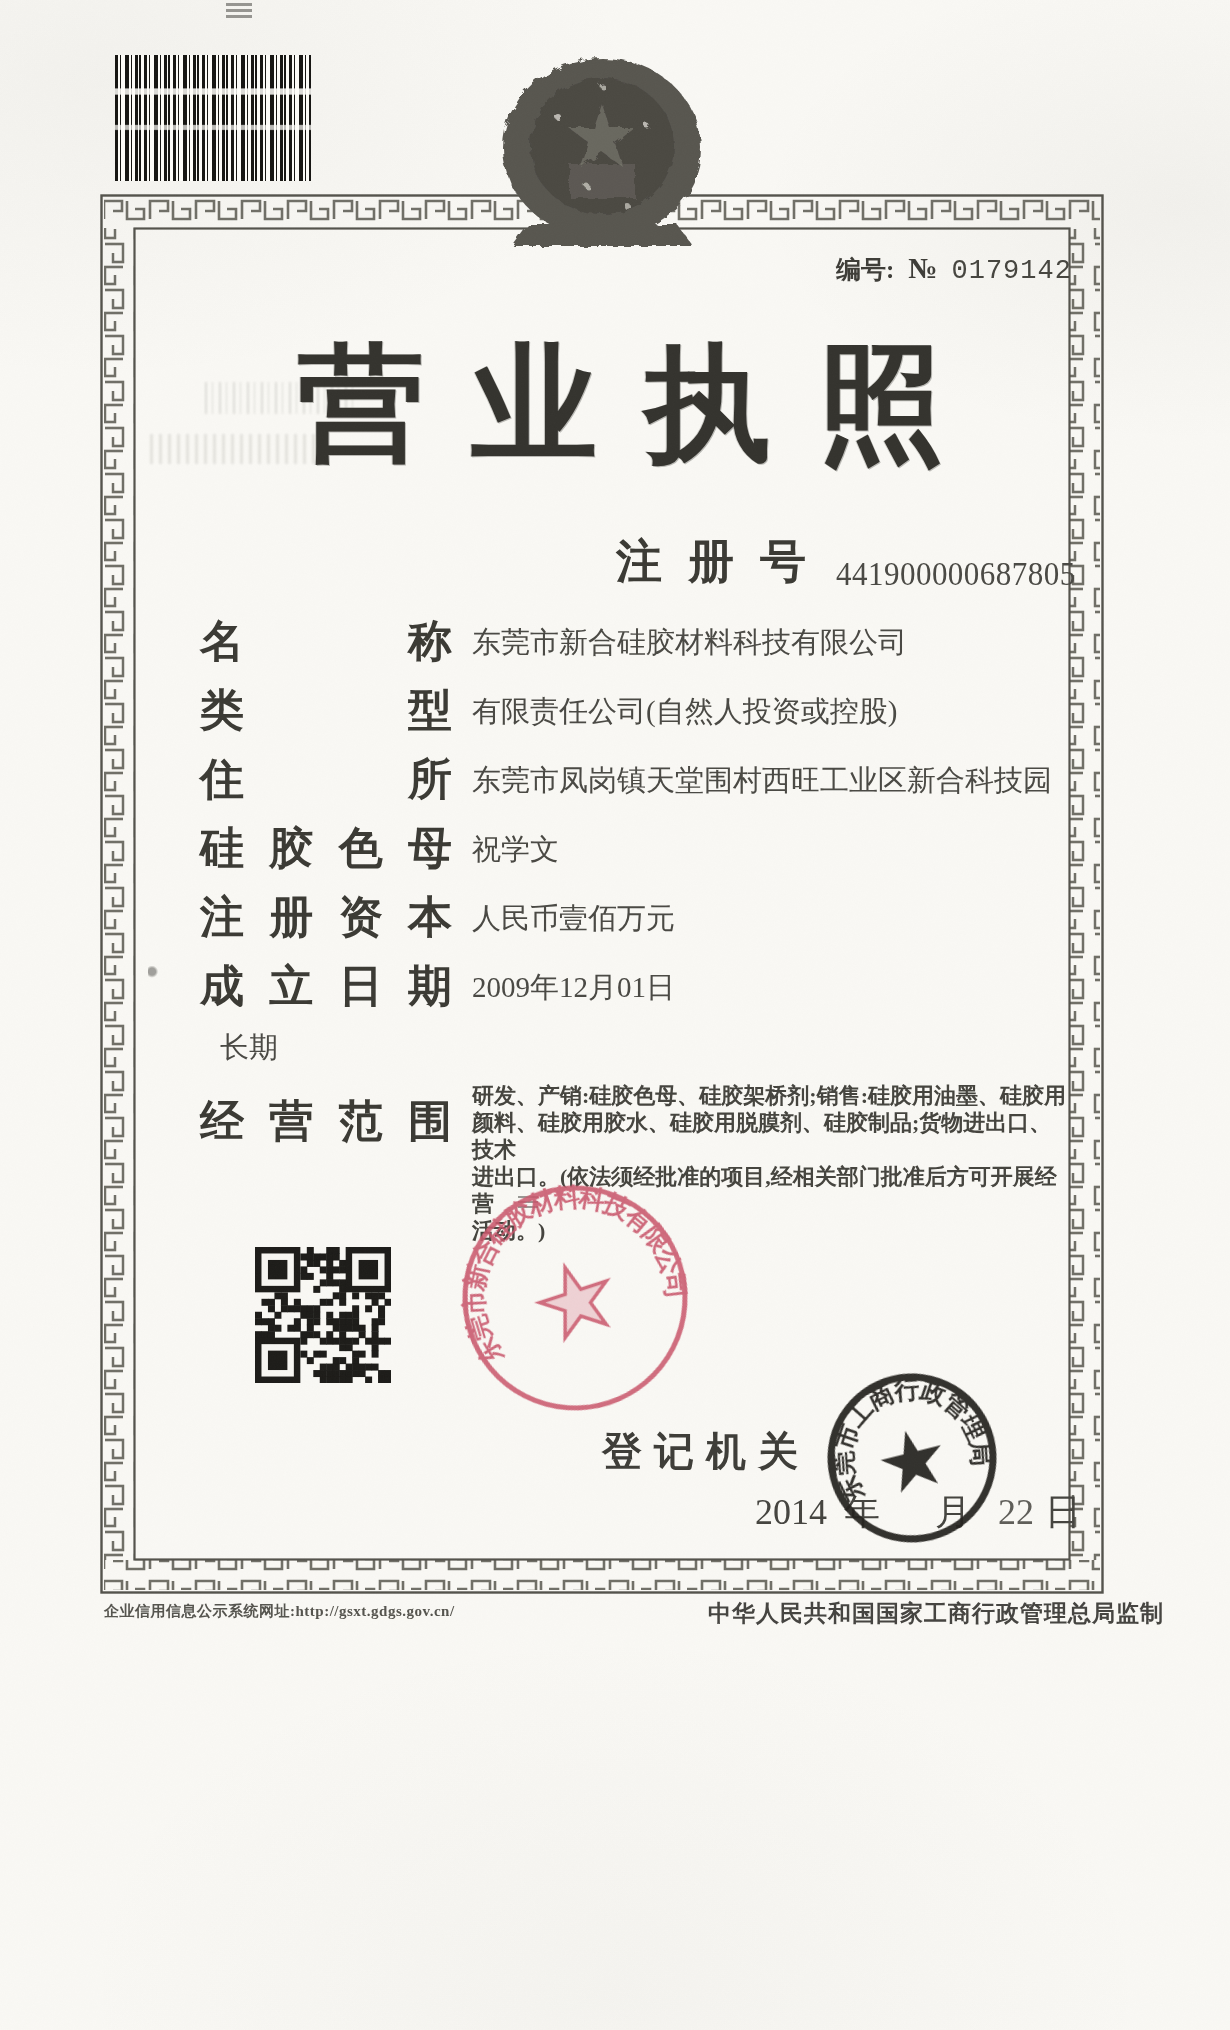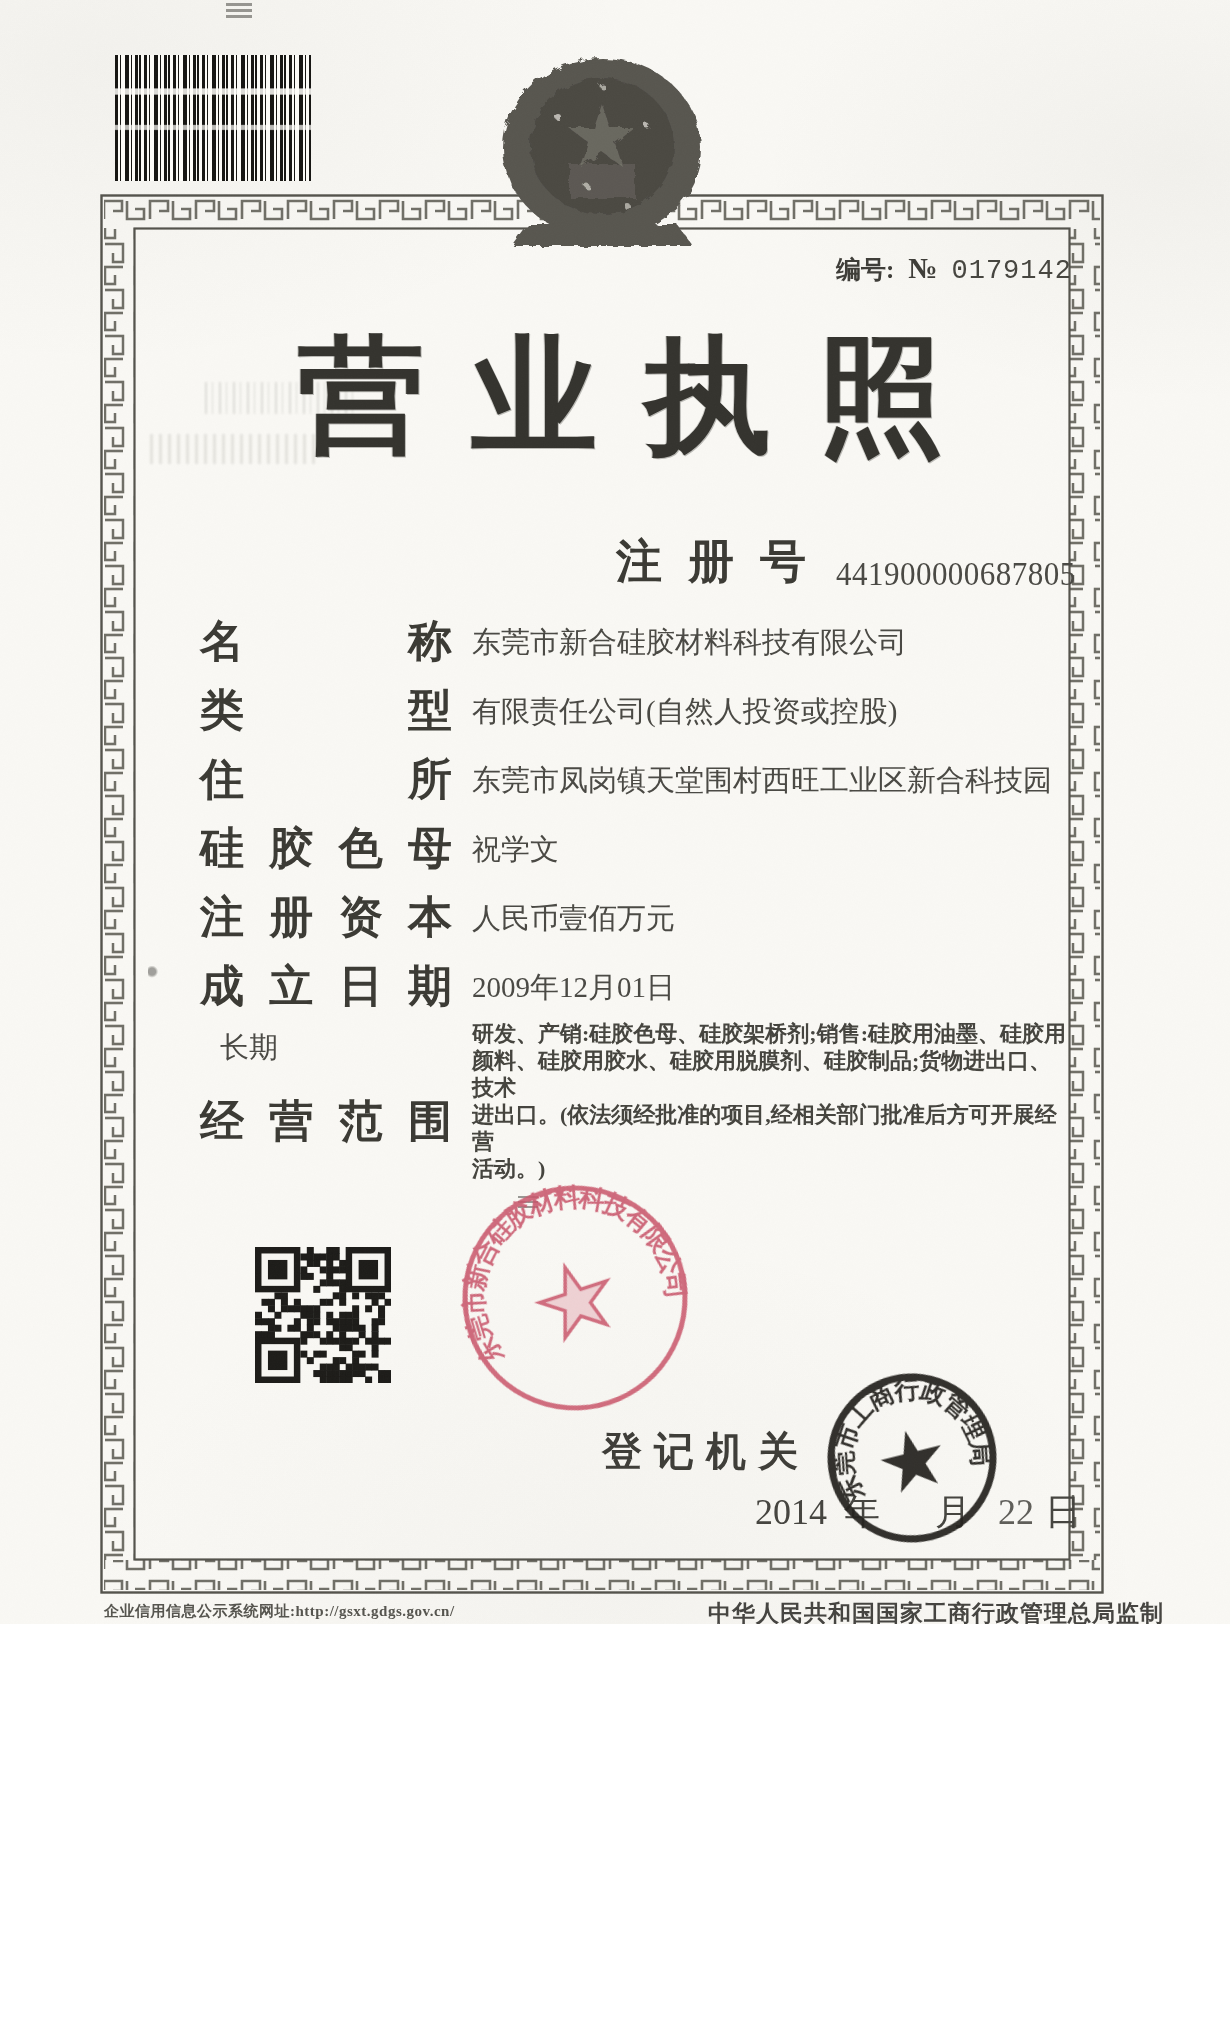--- a/index.html
+++ b/index.html
@@ -1,17 +1,17 @@
 <!DOCTYPE html>
 <html><head>
 <meta charset="utf-8">
 <style>
   html,body{margin:0;padding:0;width:1230px;height:2030px;overflow:hidden;}
   body{font-family:"Liberation Serif",serif;}
-  .page{position:relative;width:1230px;height:1624px;
+  .page{position:relative;width:1230px;height:2030px;
     background:
       radial-gradient(900px 500px at 8% 4%, rgba(120,118,110,.05), transparent 60%),
       radial-gradient(700px 400px at 96% 10%, rgba(120,118,110,.06), transparent 60%),
       radial-gradient(900px 600px at 50% 98%, rgba(130,128,120,.04), transparent 60%),
       #f9f8f4;
     overflow:hidden;}
   .abs{position:absolute;}
   
   .barcode{left:115px;top:55px;width:196px;height:126px;z-index:2;filter:blur(.4px) contrast(1.05);
     background:
@@ -22,32 +22,32 @@
         #1b1a17 10px 14px, #f6f5f1 14px 16px,
         #1b1a17 16px 17px, #f6f5f1 17px 20px,
         #1b1a17 20px 23px, #f6f5f1 23px 24px,
         #1b1a17 24px 26px, #f6f5f1 26px 29px);}
   .emblem{left:497px;top:56px;z-index:2;filter:blur(.6px);}
   .frame{left:100px;top:194px;z-index:1;}
   .serial{left:836px;top:252px;z-index:3;color:#3e3d38;white-space:nowrap;}
   .serial .s-label{font-size:25px;font-weight:600;}
   .serial .s-no{font-size:29px;font-weight:700;margin-left:10px;}
   .serial .s-num{font-family:"Liberation Mono",monospace;font-size:27px;letter-spacing:1px;margin-left:10px;color:#46453f;}
-  .title{left:298px;top:330px;width:646px;z-index:3;
+  .title{left:298px;top:338px;width:646px;z-index:3;
     font-family:"DejaVu Sans",sans-serif;font-weight:800;font-size:126px;line-height:1.05;
     color:#34332e;text-align:justify;text-align-last:justify;
     text-shadow:1px 1px 0 rgba(70,70,64,.35), -1px 0 0 rgba(70,70,64,.25);filter:blur(.4px);}
   .regno{left:616px;top:531px;z-index:3;white-space:nowrap;display:flex;align-items:flex-end;}
   .regno .r-label{font-size:46px;font-weight:600;letter-spacing:26px;color:#3b3a34;}
   .regno .r-value{font-size:33px;letter-spacing:.5px;color:#4a4944;margin-left:4px;transform:scaleX(.94);transform-origin:left;}
   .row{position:absolute;left:200px;display:flex;align-items:center;z-index:3;}
   .flabel{width:252px;flex:0 0 252px;font-size:44px;line-height:1;font-weight:600;color:#3b3a34;
     text-align:justify;text-align-last:justify;}
   .fvalue{margin-left:20px;font-size:29px;line-height:1.2;color:#4a4944;white-space:nowrap;}
-  .scope-text{left:472px;top:1020px;width:600px;z-index:3;font-size:22px;line-height:27px;color:#45443e;font-weight:600;}
+  .scope-text{left:472px;top:1082px;width:600px;z-index:3;font-size:22px;line-height:27px;color:#45443e;font-weight:600;}
   .qr{left:255px;top:1247px;width:136px;height:136px;z-index:3;filter:blur(.3px);}
   .company-seal{left:455px;top:1178px;z-index:4;opacity:.88;filter:blur(.4px);transform:rotate(-18deg);}
   .registrar{left:602px;top:1424px;z-index:3;font-size:40px;font-weight:600;letter-spacing:12px;color:#3e3d38;white-space:nowrap;}
   .issue-date{left:755px;top:1488px;z-index:3;font-size:36px;color:#45443f;white-space:nowrap;}
   .issue-date span{display:inline-block;}
   .registrar-stamp{left:822px;top:1368px;z-index:5;opacity:.93;filter:blur(.3px);transform:rotate(-14deg);}
   .footer-left{left:104px;top:1602px;z-index:3;font-size:15px;letter-spacing:.5px;color:#55544e;font-weight:600;}
   .footer-right{left:708px;top:1598px;z-index:3;font-size:23px;letter-spacing:1px;color:#454440;font-weight:600;}
   .smudge{z-index:2;pointer-events:none;}
   .smudge-a{left:205px;top:382px;width:150px;height:32px;opacity:.16;filter:blur(1px);

